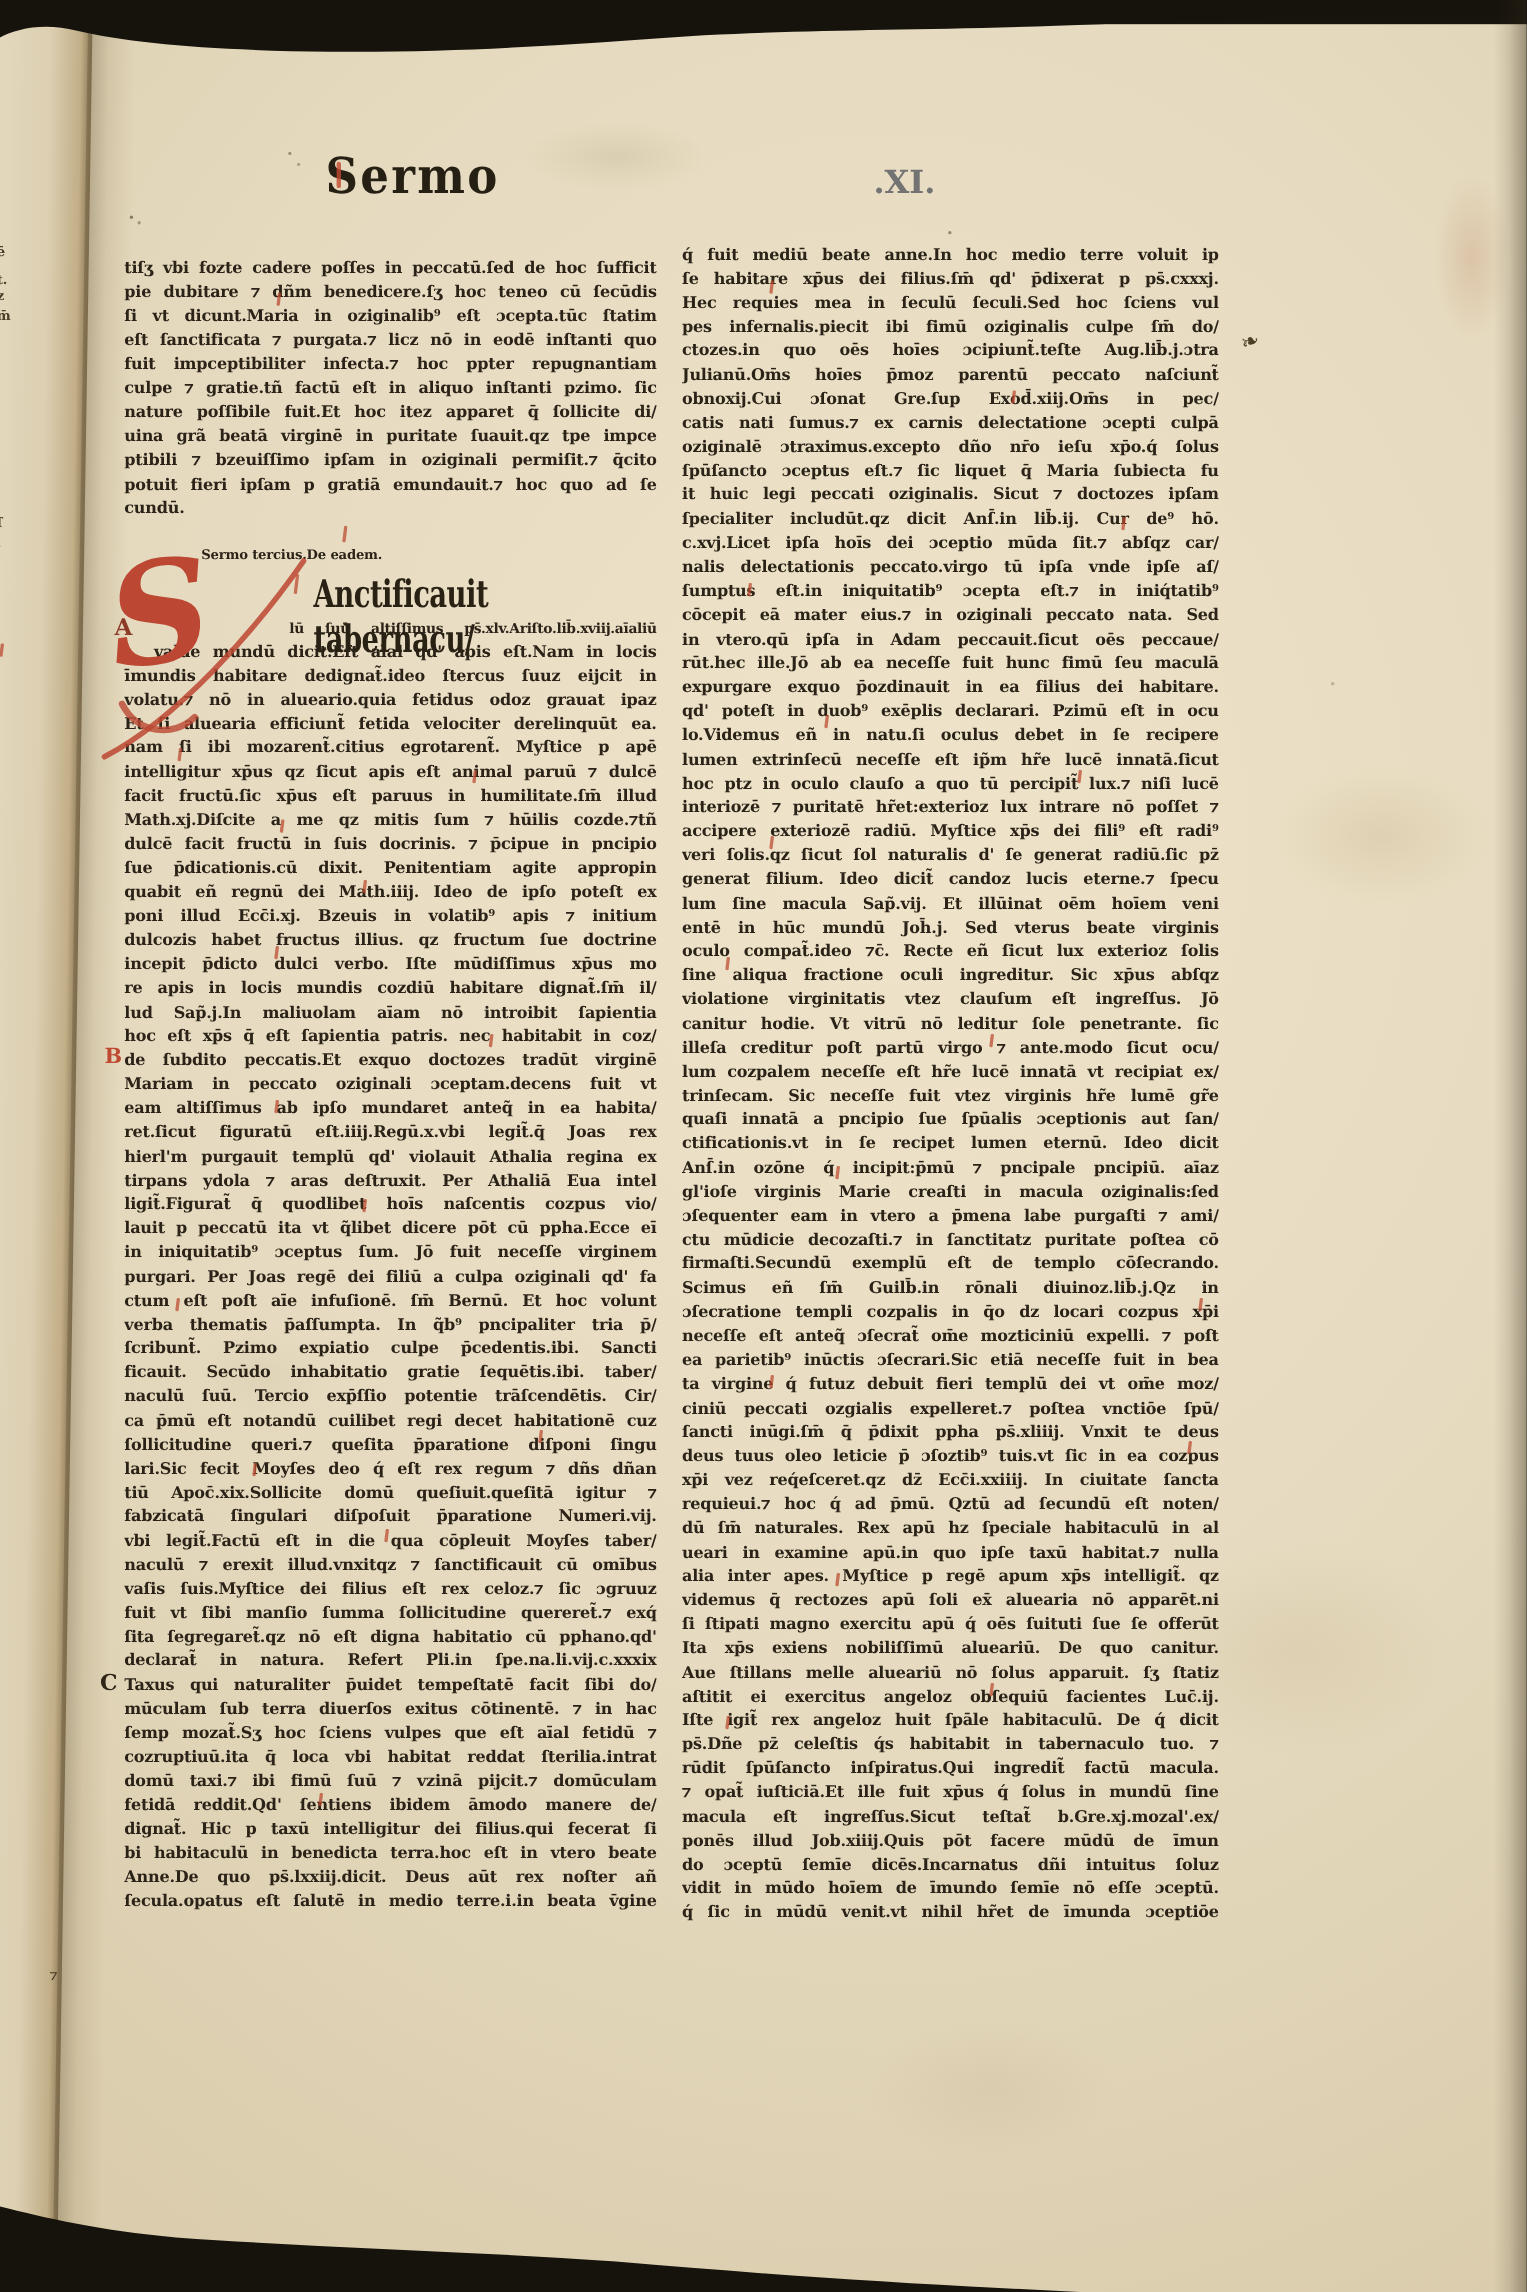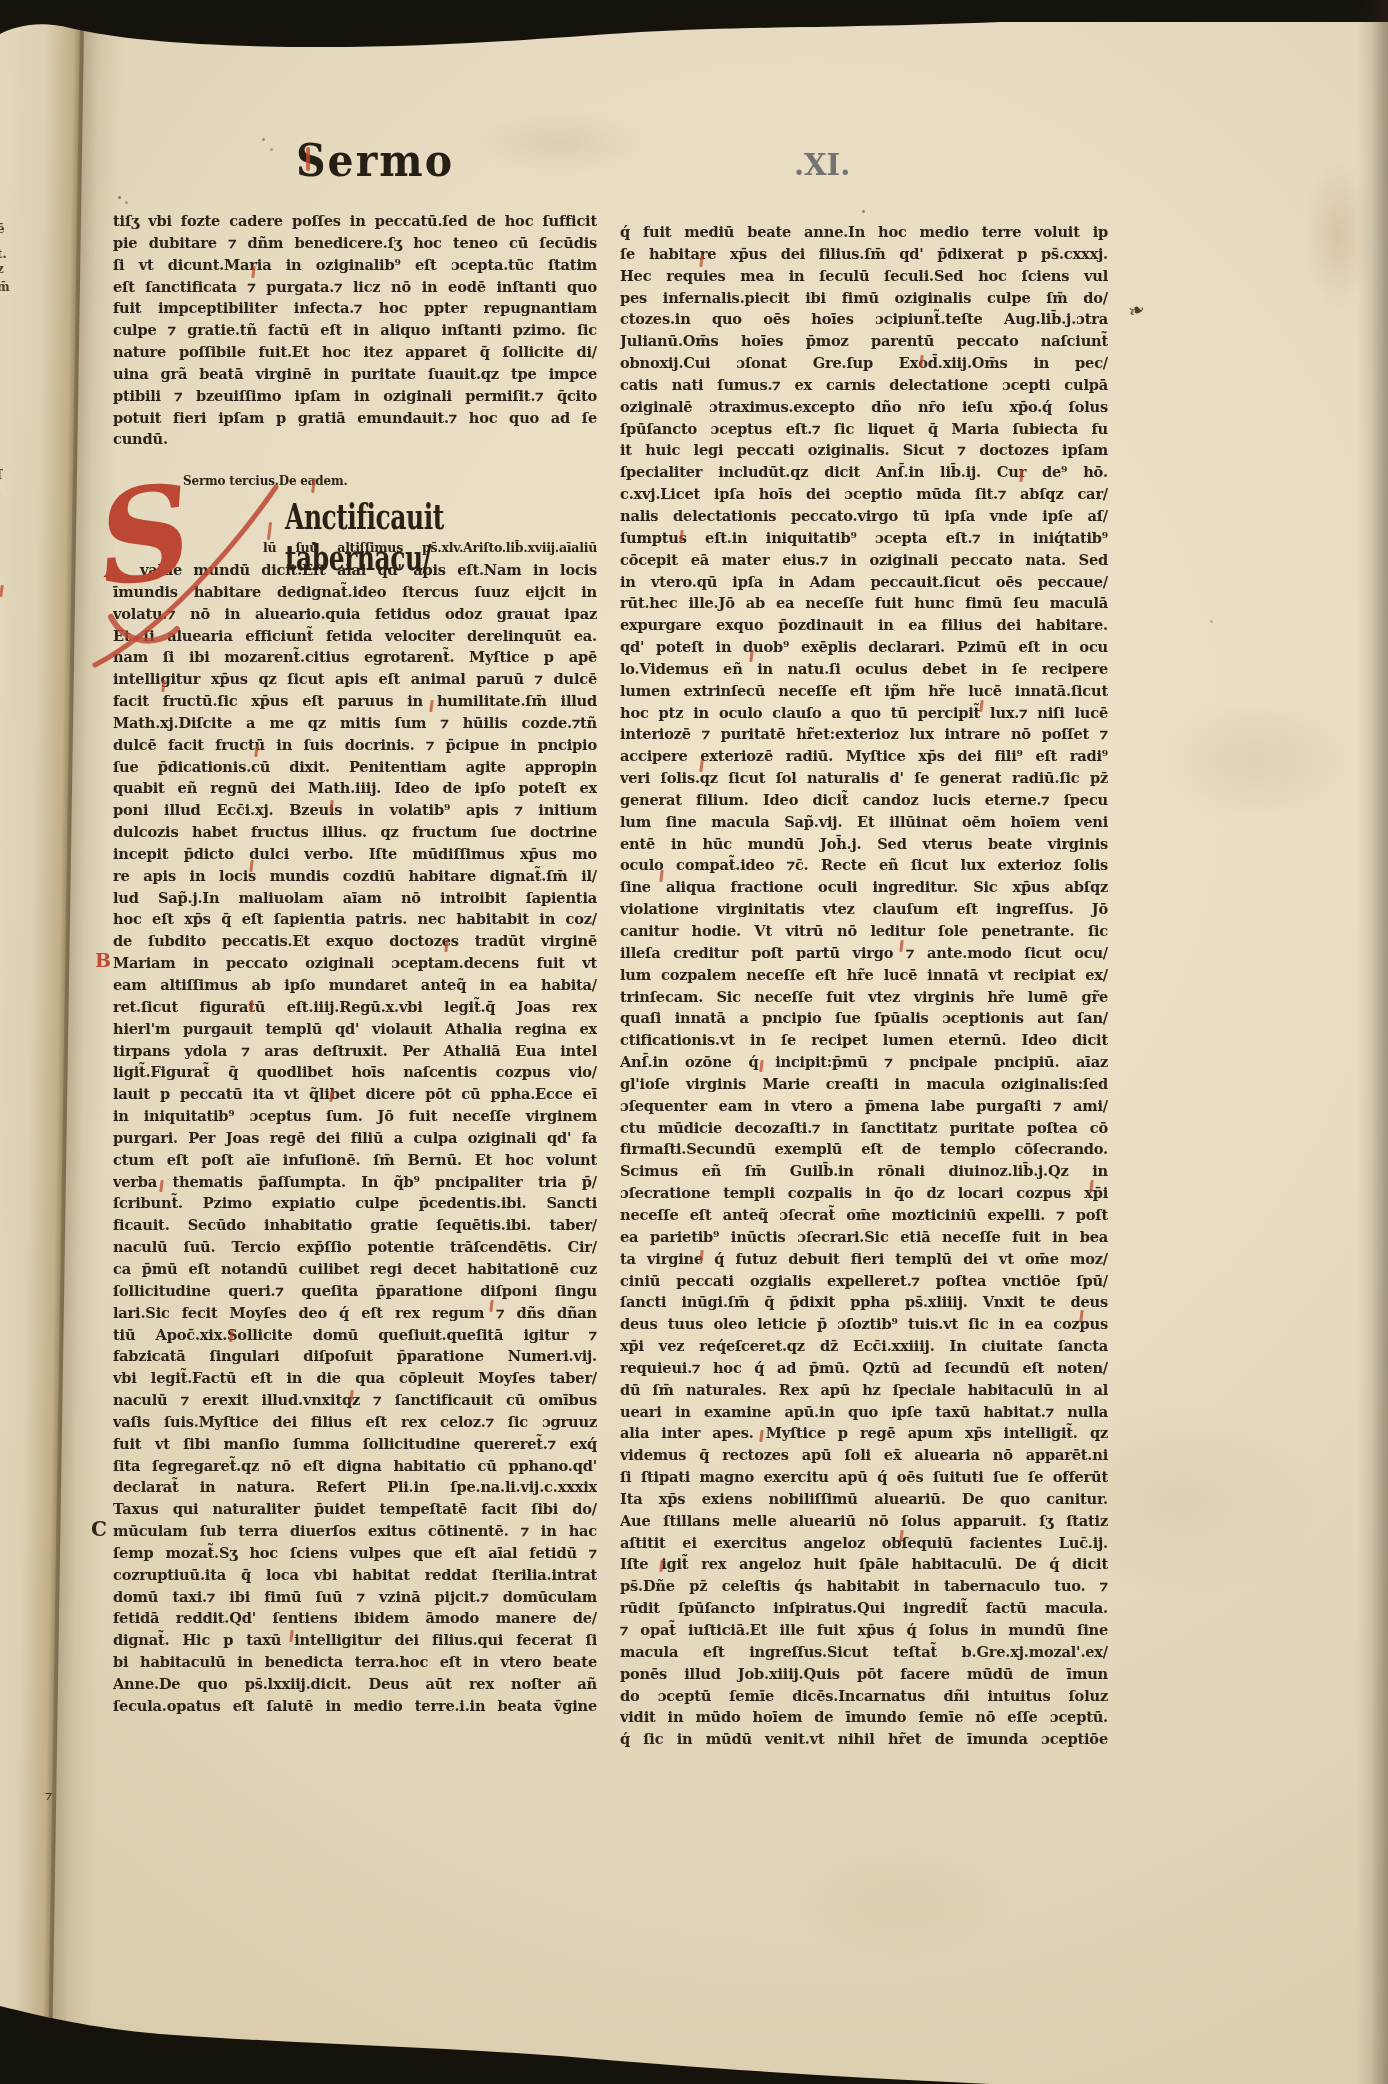--- a/index.html
+++ b/index.html
@@ -50,21 +50,21 @@
     font-size: 41px; font-weight: 700; letter-spacing: 2px; color: #261f13;
     transform: scaleY(1.1); transform-origin: top left;
   }
   .hdr-right {
     position: absolute; left: 794px; top: 148px;
     font-size: 29px; font-weight: 700; color: #737373;
   }
   .hdr-tick { position: absolute; left: 306px; top: 147px; width: 4px; height: 24px;
     background: rgba(192,74,48,0.8); border-radius: 2px; }
   .col { position: absolute; color: #2b2318; font-weight: 700; letter-spacing: -0.2px; }
-  .col-left  { left: 113px; top: 210px; width: 484px; }
+  .col-left  { left: 113px; top: 233px; width: 484px; }
   .col-right { left: 620px; top: 221px; width: 488px; }
   .tline {
     font-size: 14.6px; line-height: 21.85px; height: 21.85px; overflow: hidden;
     text-align: justify; text-align-last: justify;
   }
   .noj { text-align: center; text-align-last: left; }
   .subhead { margin-top: 20px; padding-left: 70px; font-size: 12px; line-height: 22px; }
   .sermon { margin-top: 5px; position: relative; }
   .incipit {
     padding-left: 172px; font-size: 25px; font-weight: 700; line-height: 30px; height: 40px;

